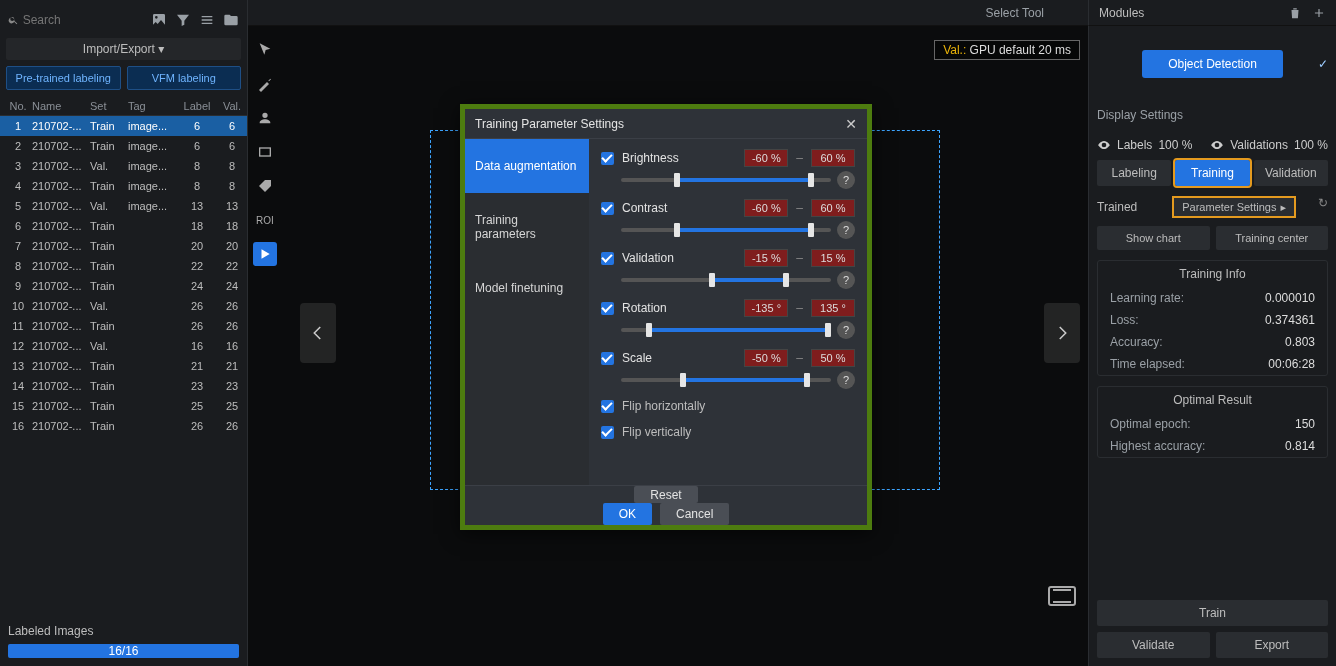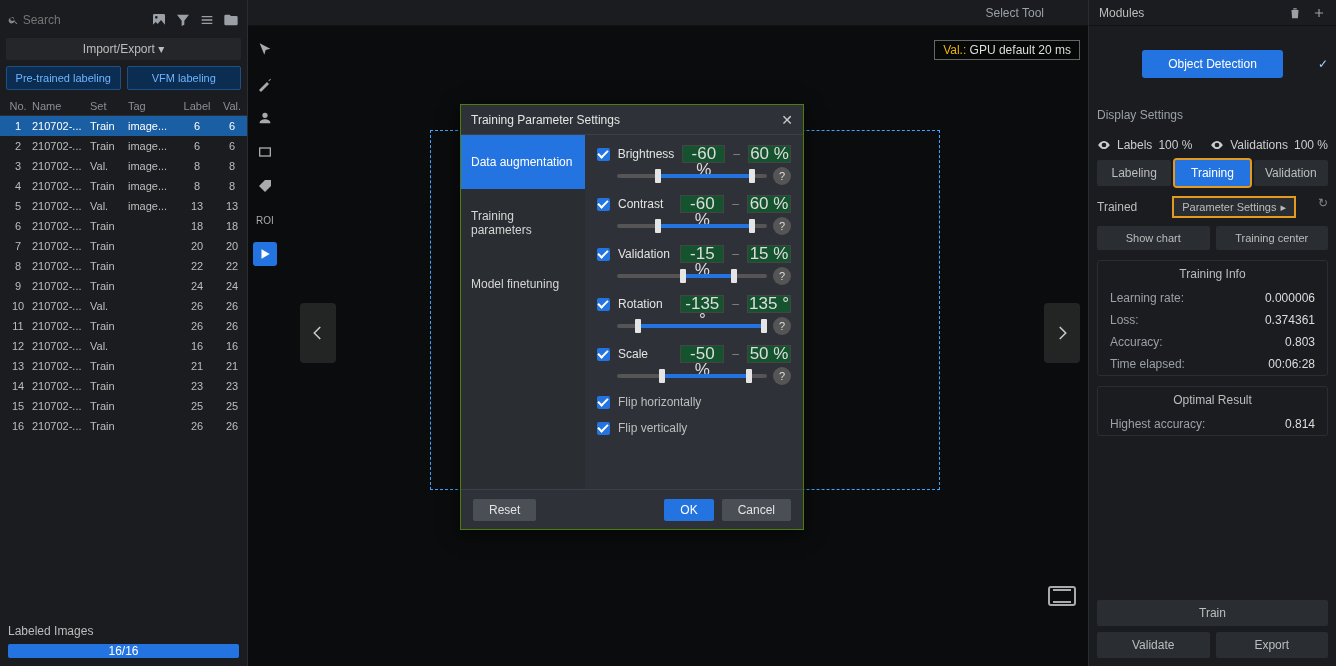--- a/index.html
+++ b/index.html
@@ -138,50 +138,50 @@
   .info-box { border:1px solid #2a2d31; margin-top:10px; border-radius:3px; }
   .info-title{ text-align:center; color:#bdbdbd; padding:6px 0; }
   .info-row { display:flex; justify-content:space-between; padding:4px 12px; color:#9aa0a6; }
   .info-row .v { color:#ddd; }
   .right-footer { margin-top:auto; padding:8px 0; display:flex; flex-direction:column; gap:6px; }
   .wide-btn { background:#2a2d31; color:#bdbdbd; height:26px; display:flex;
               align-items:center; justify-content:center; cursor:pointer; border-radius:2px;}
 
   
   .modal {
-    position:absolute; left:460px; top:104px; width:344px; height:426px;
-    background:#2e3238; border:1px solid #4d7c0f; box-shadow:0 4px 18px rgba(0,0,0,.6);
+    position:absolute; left:460px; top:104px; width:412px; height:426px;
+    background:#2e3238; border:5px solid #4d7c0f; box-shadow:0 4px 18px rgba(0,0,0,.6);
     display:flex; flex-direction:column;
   }
   .modal-head { height:30px; display:flex; align-items:center; justify-content:space-between;
                 padding:0 10px; border-bottom:1px solid #3b3f46; color:#e5e5e5; }
   .modal-body { flex:1; display:flex; }
   .modal-side { width:124px; background:#2a2d31; display:flex; flex-direction:column; }
   .modal-side .mitem { padding:20px 10px; color:#d6d6d6; cursor:pointer; font-size:12px; }
   .modal-side .mitem.active { background:#2374e1; color:#fff; }
   .modal-main { flex:1; padding:10px 12px; overflow:auto; }
   .aug-row    { display:flex; flex-direction:column; gap:4px; margin-bottom:10px; }
   .aug-top    { display:flex; align-items:center; gap:8px; }
   .chk        { width:13px; height:13px; background:#2374e1; border-radius:2px; position:relative; cursor:pointer;}
   .chk::after { content:""; position:absolute; left:3px; top:0px; width:4px; height:8px;
                 border:solid white; border-width:0 2px 2px 0; transform:rotate(45deg);}
   .aug-label  { flex:1; color:#e3e3e3; }
-  .valbox     { width:44px; height:18px; background:#14532d; border:1px solid #444; color:#ddd;
-                text-align:center; font-size:17px; line-height:16px;}
+  .valbox     { width:44px; height:18px; background:#7f1d1d; border:1px solid #444; color:#ddd;
+                text-align:center; font-size:11px; line-height:16px;}
   .dash       { color:#888; }
   .slider-row { display:flex; align-items:center; gap:6px; margin-left:20px; }
   .slider     { flex:1; height:4px; background:#555; position:relative; border-radius:2px; }
   .slider .fill { position:absolute; height:100%; background:#2374e1; border-radius:2px; }
   .slider .h1,.slider .h2 { position:absolute; width:6px; height:14px; background:#e5e5e5;
                             top:-5px; border-radius:1px; cursor:pointer;}
   .hint { width:18px; height:18px; border-radius:50%; background:#555; color:#ddd;
           display:flex;align-items:center;justify-content:center; font-size:11px; cursor:pointer;}
   .flip-row { display:flex; align-items:center; gap:8px; margin-bottom:12px; }
   .modal-foot { height:40px; display:flex; align-items:center; justify-content:space-between;
-                padding:0 12px; border-top:1px solid #3b3f46; }
+                padding:0 12px; border-top:1px solid #3b3f46;flex-direction:column; }
   .foot-right { display:flex; gap:8px; }
   .m-btn { height:22px; padding:0 16px; background:#4a4e55; color:#e3e3e3; border-radius:2px;
            display:flex;align-items:center; cursor:pointer; font-size:12px;}
   .m-btn.primary { background:#2374e1; color:#fff; }
   .close-x { cursor:pointer; color:#ccc; font-size:14px; }
   .refresh-icon{color:#888;cursor:pointer;}
 </style>
 </head>
 <body>
 
@@ -466,37 +466,41 @@
     </div>
   </div>
   <div class="two-btn">
     <div class="gray-btn">Show chart</div>
     <div class="gray-btn">Training center</div>
   </div>
   <div class="info-box">
     <div class="info-title">Training Info</div>
     <div class="info-row">
         <span>Learning rate:</span>
-        <span class="v">0.000006</span>
+        <span class="v">0.000010</span>
       </div>
     <div class="info-row">
         <span>Loss:</span>
         <span class="v">0.374361</span>
       </div>
     <div class="info-row">
         <span>Accuracy:</span>
         <span class="v">0.803</span>
       </div>
     <div class="info-row">
         <span>Time elapsed:</span>
         <span class="v">00:06:28</span>
       </div>
   </div>
   <div class="info-box">
     <div class="info-title">Optimal Result</div>
+    <div class="info-row">
+        <span>Optimal epoch:</span>
+        <span class="v">150</span>
+      </div>
     <div class="info-row">
         <span>Highest accuracy:</span>
         <span class="v">0.814</span>
       </div>
   </div>
   <div class="right-footer">
     <div class="wide-btn">Train</div>
     <div style="display:flex;gap:6px">
       <div class="wide-btn" style="flex:1">Validate</div>
       <div class="wide-btn" style="flex:1">Export</div>

